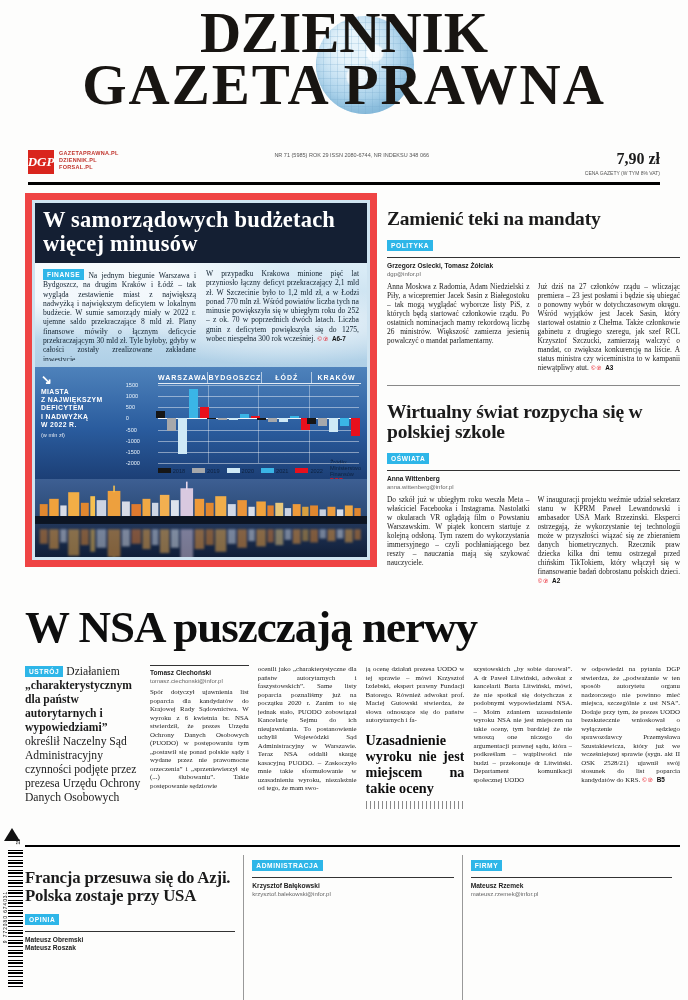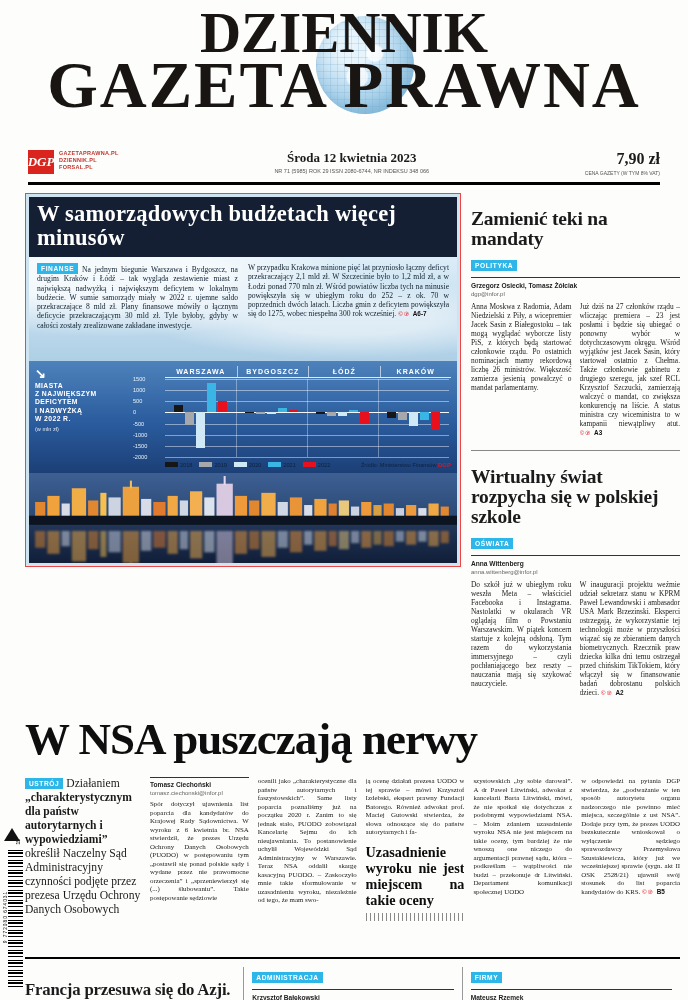--- a/index.html
+++ b/index.html
@@ -11,38 +11,38 @@
          background:radial-gradient(circle at 38% 32%,#e7f4fb 0 18%,#bcdcf0 45%,#9fcde9 70%,#8dc2e2 100%);
          box-shadow:inset -6px -8px 14px rgba(90,150,190,.35)}
   .globe:after{content:"";position:absolute;inset:0;border-radius:50%;
          background:
            radial-gradient(circle at 60% 38%,rgba(255,255,255,.8) 0 9%,transparent 11%),
            radial-gradient(circle at 42% 62%,rgba(255,255,255,.7) 0 12%,transparent 14%),
            repeating-linear-gradient(0deg,rgba(120,170,205,.25) 0 1px,transparent 1px 7px),
            repeating-linear-gradient(90deg,rgba(120,170,205,.25) 0 1px,transparent 1px 7px)}
   .mh-line{position:relative;z-index:1;font-weight:bold;color:#181512}
   .mh-line.l1{font-size:57px;line-height:50px}
-  .mh-line.l2{font-size:65px;line-height:54px;letter-spacing:2px}
+  .mh-line.l2{font-size:57px;line-height:54px;letter-spacing:2px}
   .tagline{position:relative;z-index:1;font-weight:bold;font-size:12.5px;letter-spacing:5.4px;margin-top:3px;color:#222}
   
   .infobar{display:flex;align-items:flex-start;margin:6px 28px 0 28px;border-bottom:3px solid #000;padding-bottom:6px}
   .dgp-box{background:#d9251d;color:#fff;font:italic bold 13px "Liberation Serif",serif;
            width:26px;height:24px;display:flex;align-items:center;justify-content:center}
   .portals{margin-left:5px;font:bold 5.5px/7px "Liberation Sans",sans-serif;color:#c0342c;letter-spacing:.3px}
   .ib-center{flex:1;text-align:center}
   .ib-date{font-weight:bold;font-size:13px}
   .ib-issue{font:5.5px "Liberation Sans",sans-serif;color:#555;margin-top:2px}
   .ib-right{text-align:right}
   .ib-price{font-weight:bold;font-size:16px}
   .ib-pnote{font:5px "Liberation Sans",sans-serif;color:#555;margin-top:2px}
   
   .content{padding:8px 8px 0 25px}
   .top-grid{display:flex;gap:10px}
   
-  .feature{width:436px;height:374px;border:1px solid #ef4444;background:#cfe4f1;padding:3px;box-sizing:border-box;
+  .feature{width:352px;height:374px;border:7px solid #ef4444;background:#cfe4f1;padding:3px;box-sizing:border-box;
            display:flex;flex-direction:column}
   .f-titlebar{background:#141f33;color:#fff;padding:5px 8px 7px}
   .f-title{font-weight:bold;font-size:22.5px;line-height:24px;letter-spacing:.2px}
   .f-body{background:
             radial-gradient(ellipse at 20% 20%,rgba(255,255,255,.75) 0 22%,transparent 50%),
             radial-gradient(ellipse at 75% 60%,rgba(255,255,255,.5) 0 18%,transparent 45%),
             linear-gradient(180deg,#dcedf7,#aecfe6);
           padding:6px 8px;display:flex;gap:10px;color:#10212f}
   .f-col{flex:1;font-size:7.6px;line-height:9.3px;text-align:justify;height:92px;overflow:hidden}
   .f-chart{background:linear-gradient(180deg,#4e82bb,#2a5c9e 55%,#1c3f76);padding:5px 6px 2px;color:#fff;display:flex}
@@ -124,21 +124,20 @@
   </header>
 
   <div class="infobar">
     <div class="dgp-box">DGP</div>
     <div class="portals">
       <div>GAZETAPRAWNA.PL</div>
       <div>DZIENNIK.PL</div>
       <div>FORSAL.PL</div>
     </div>
     <div class="ib-center">
-      <div class="ib-date">Środa 12 kwietnia 2023</div>
       <div class="ib-issue">NR 71 (5985) ROK 29 ISSN 2080-6744, NR INDEKSU 348 066</div>
     </div>
     <div class="ib-right">
       <div class="ib-price">7,90 zł</div>
       <div class="ib-pnote">CENA GAZETY (W TYM 8% VAT)</div>
     </div>
   </div>
 
   <div class="content">
 

